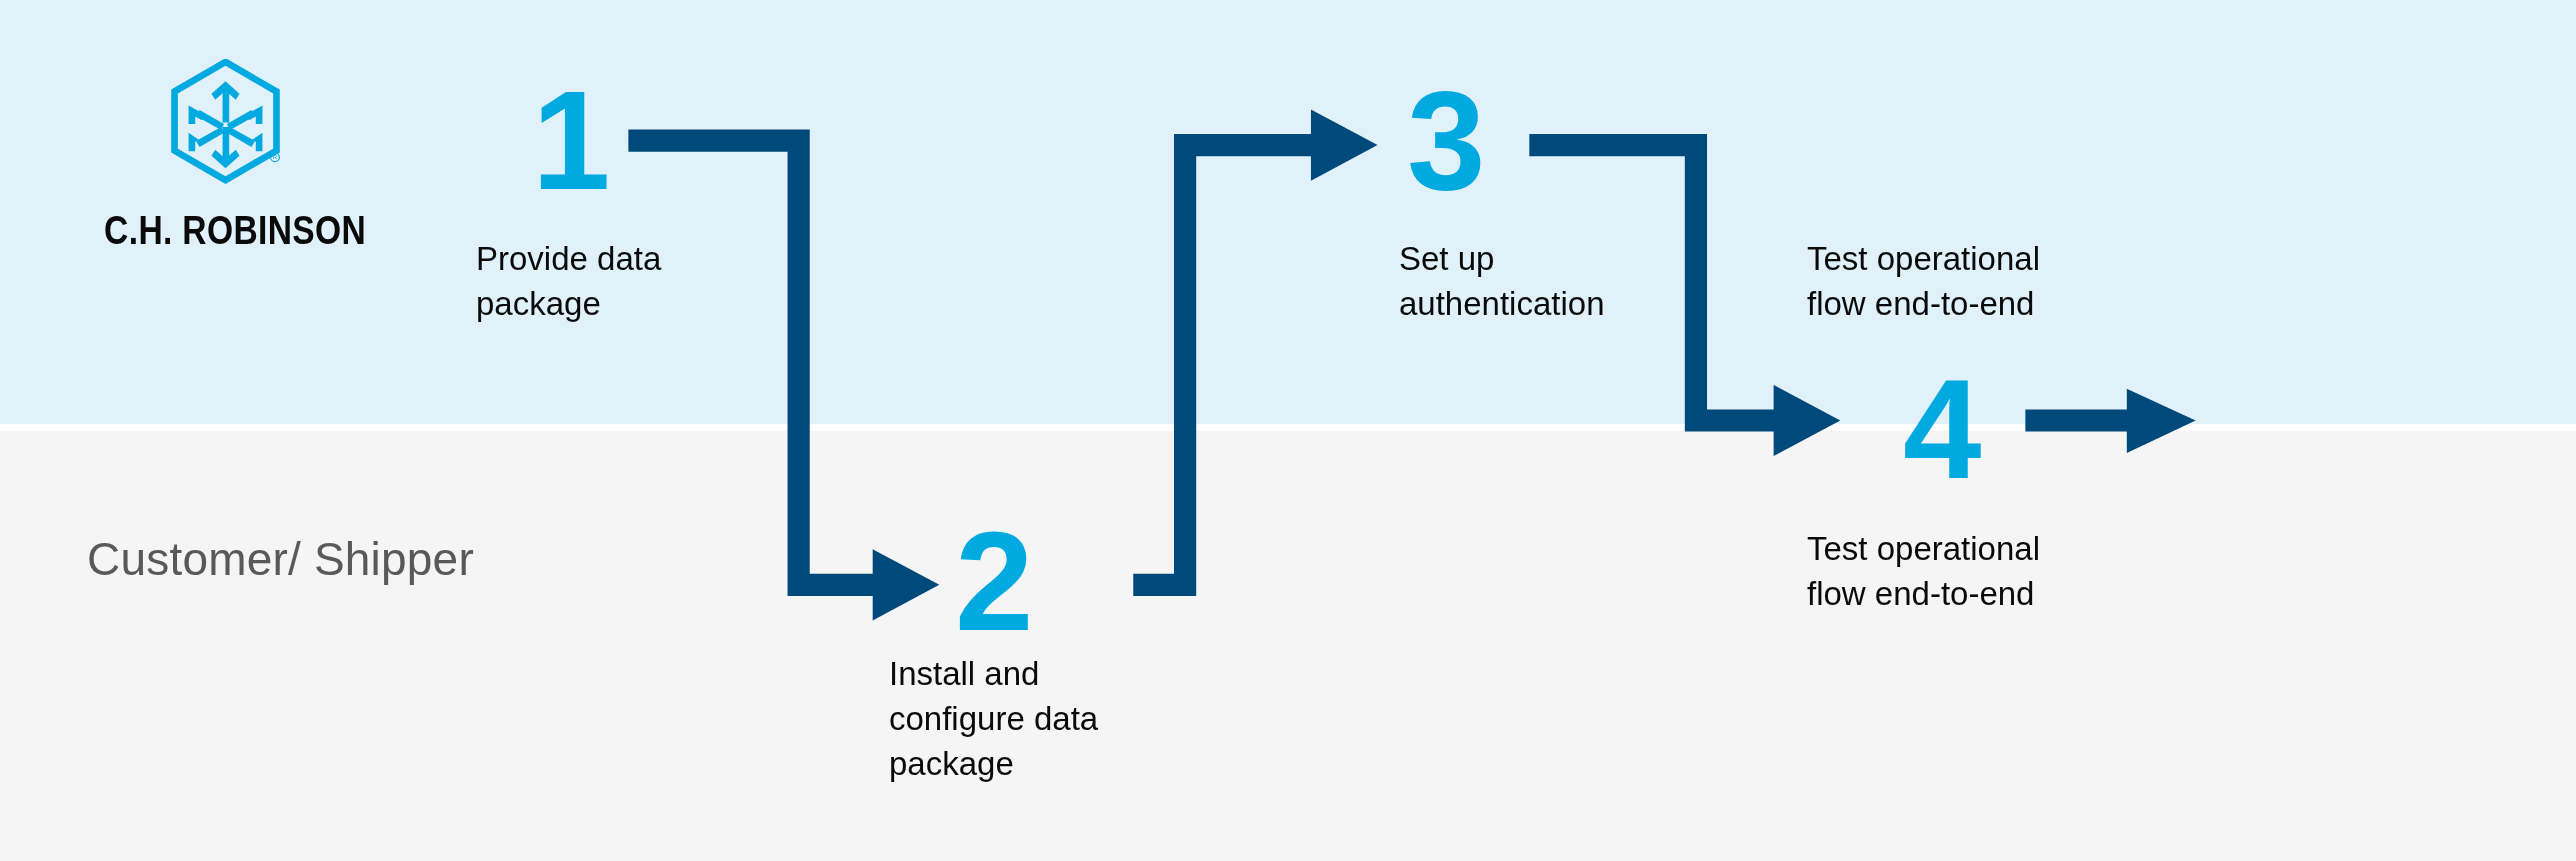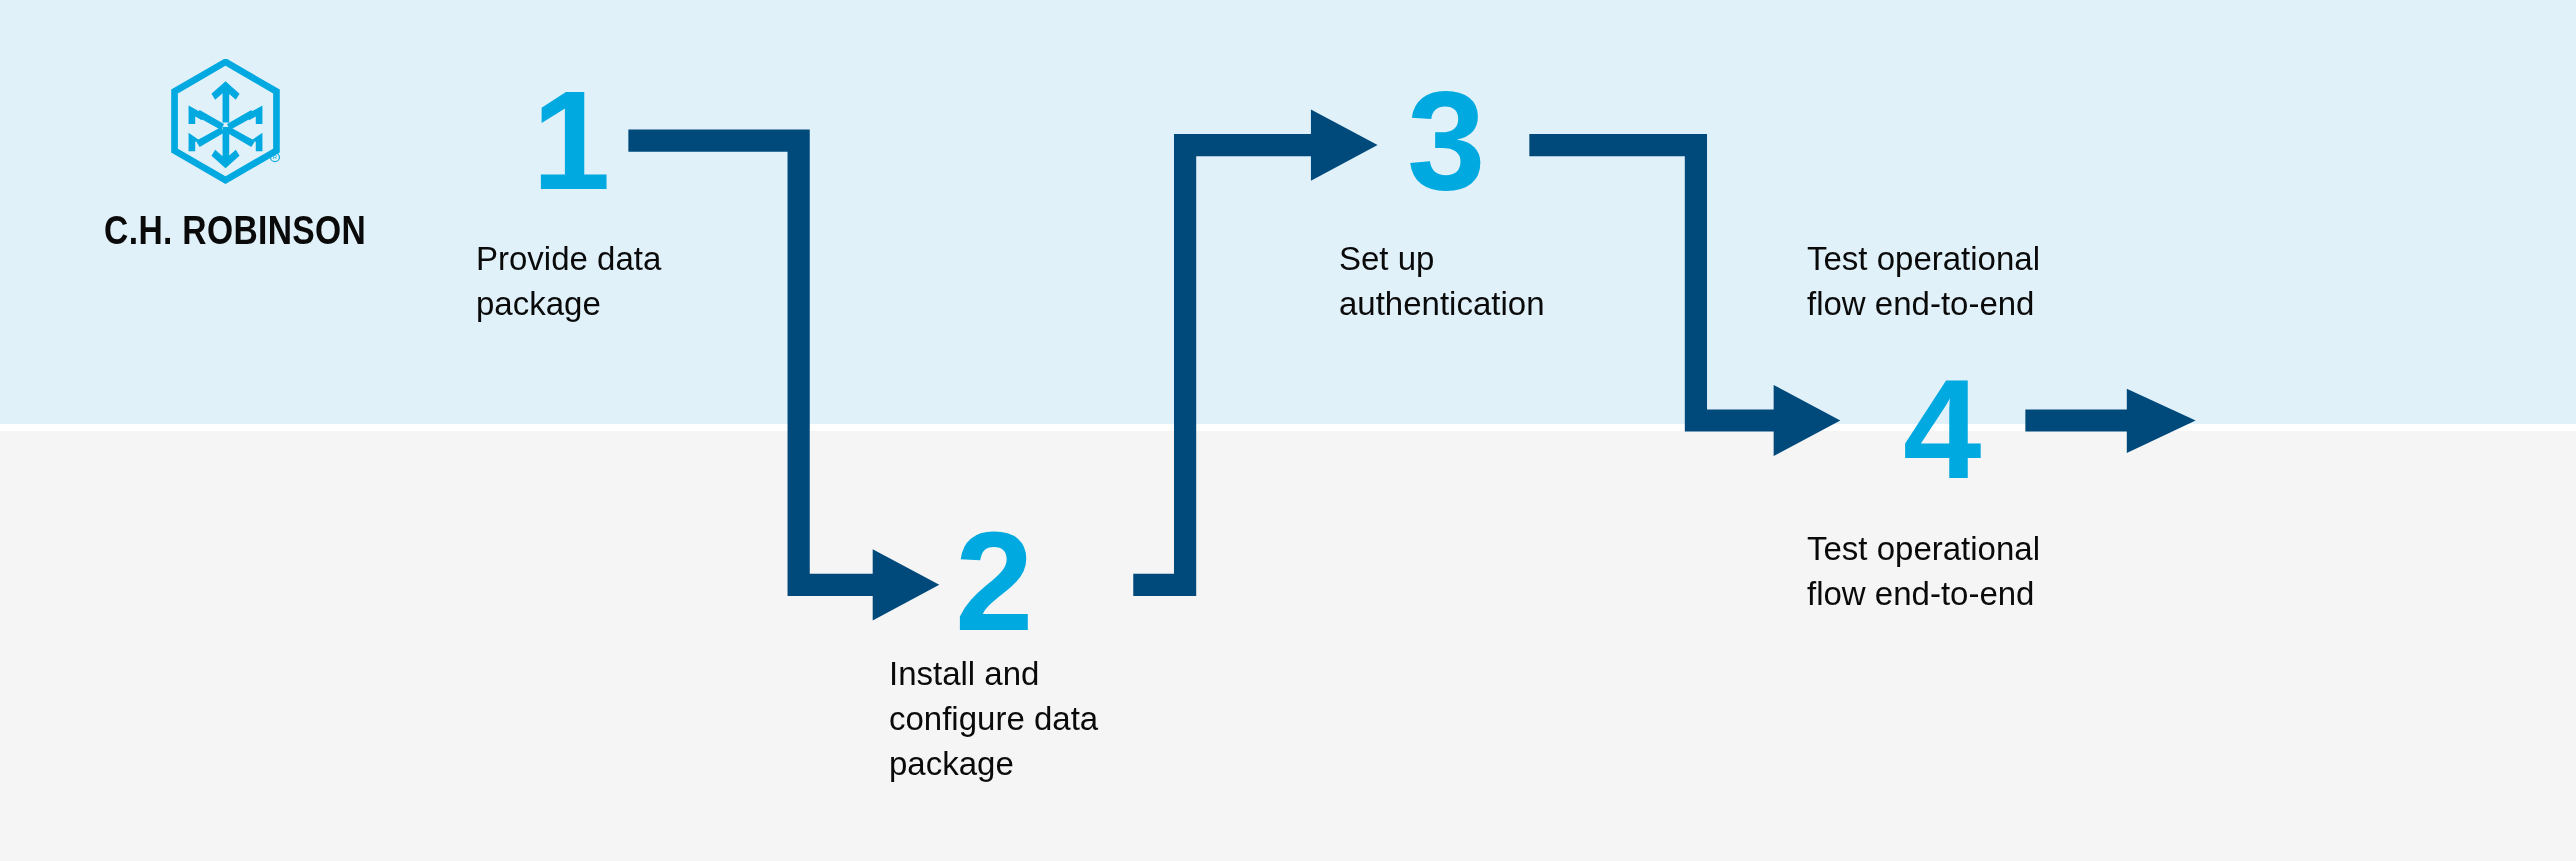--- a/index.html
+++ b/index.html
@@ -132,20 +132,22 @@
 
       <path d="M82 92 L116 111 L111 119 L78 100 Z" fill="#00a9e0"></path>
       <path d="M126 100 L126 125 L117 125 L117 112 L108 107 L104 115 Z" fill="#00a9e0"></path>
 
       <circle cx="143" cy="133" r="6" fill="none" stroke="#00a9e0" stroke-width="1.6"></circle>
       <text x="143" y="136" font-size="8" fill="#00a9e0" text-anchor="middle" font-family="Liberation Sans, sans-serif">R</text>
     </svg>
     <span class="brand-word">C.H. ROBINSON</span>
   </div>
 
+  <div class="lane-label">Customer/
+Shipper</div>
 
   <svg class="conn" viewBox="0 0 3478 1163">
 
     <g>
       <path d="M848 190 H1078 V790 H1183" fill="none" stroke="#00497b" stroke-width="30"></path>
       <polygon points="1178,742 1268,790 1178,838" fill="#00497b"></polygon>
     </g>
 
     <g>
       <path d="M1530 790 H1600 V196 H1775" fill="none" stroke="#00497b" stroke-width="30"></path>
@@ -166,21 +168,21 @@
   <div class="step-num" style="left:532px; top:70px;">1</div>
   <div class="step-text" style="left:463px; top:237px; width:244px;margin-left:13px;">Provide data
 package</div>
 
   <div class="step-num" style="left:955px; top:511px;">2</div>
   <div class="step-text" style="left:889px; top:652px; width:281px;">Install and
 configure data
 package</div>
 
   <div class="step-num" style="left:1407px; top:70px;">3</div>
-  <div class="step-text" style="left:1339px; top:237px; width:296px;">Set up
+  <div class="step-text" style="left:1399px; top:237px; width:296px;">Set up
 authentication</div>
 
   <div class="step-text" style="left:1807px; top:237px; width:296px;">Test operational
 flow end-to-end</div>
 
   <div class="step-num" style="left:1903px; top:359px;">4</div>
   <div class="step-text" style="left:1807px; top:527px; width:296px;">Test operational
 flow end-to-end</div>
 
 

